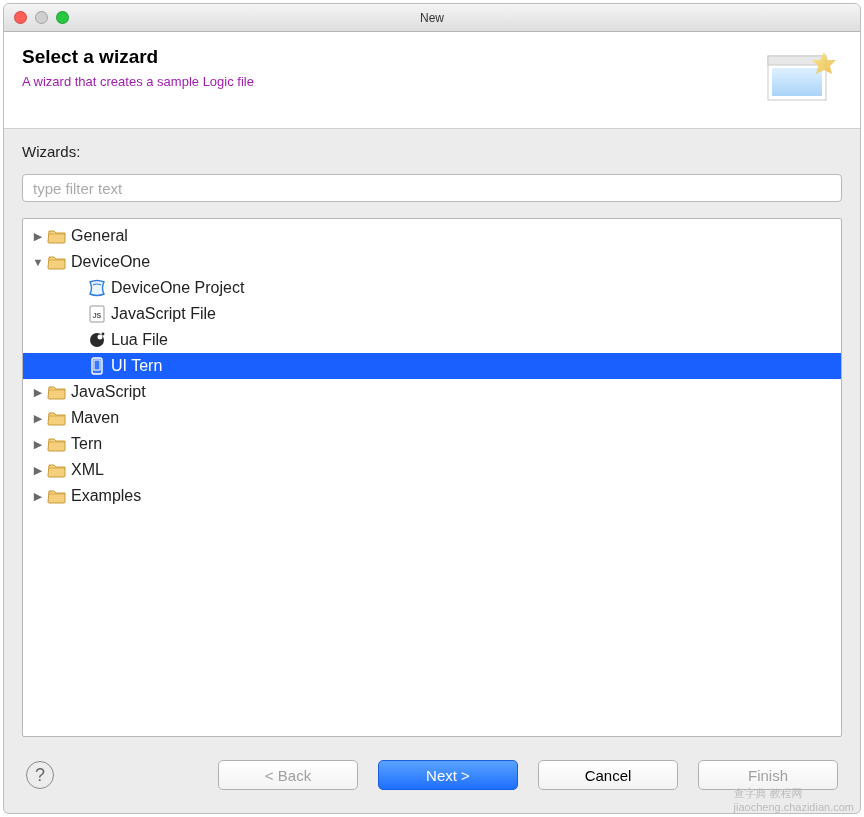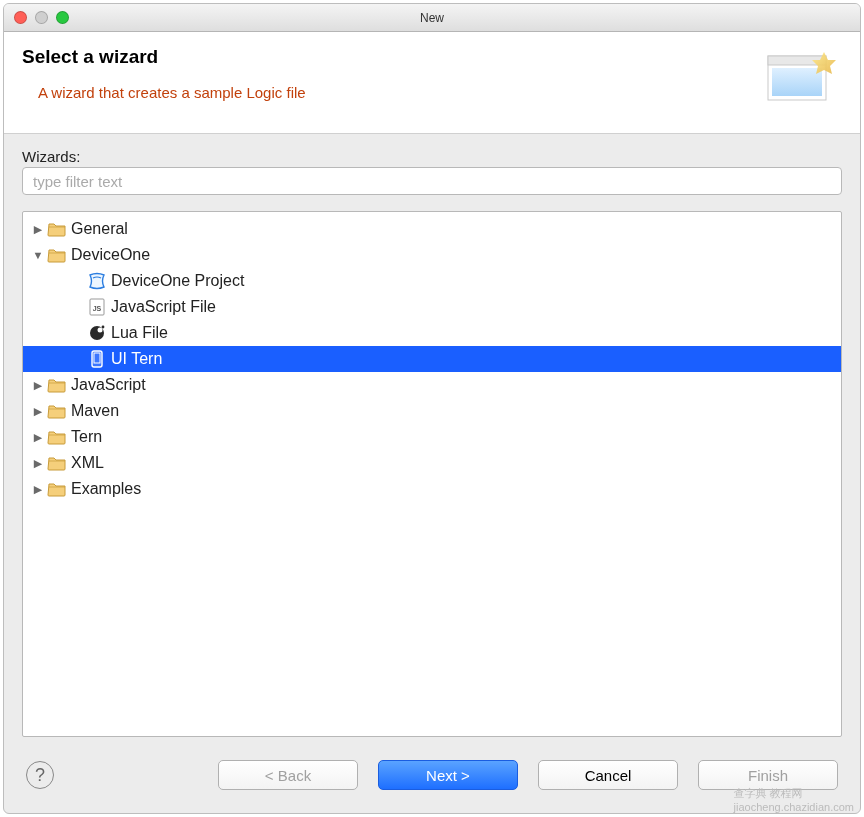--- a/index.html
+++ b/index.html
@@ -57,39 +57,39 @@
     justify-content: space-between;
     border-bottom: 1px solid #d0d0d0;
   }
   .header-text h2 {
     margin: 0 0 6px 0;
     font-size: 19px;
     font-weight: 700;
     color: #000;
   }
   .header-text p {
-    margin: 16px;
-    font-size: 15px;
-    color: #c2410c;
+    margin: 0;
+    font-size: 13px;
+    color: #a21caf;
   }
   .header-icon {
     width: 80px;
     height: 66px;
     position: relative;
   }
   .body {
     flex: 1;
     background: #ececec;
     padding: 14px 18px 0 18px;
     display: flex;
     flex-direction: column;
   }
   .label {
     font-size: 15px;
-    margin-bottom: 2px;
+    margin-bottom: 14px;
     color: #222;
   }
   .filter-input {
     width: 100%;
     height: 28px;
     border: 1px solid #b8b8b8;
     border-radius: 4px;
     padding: 0 10px;
     font-size: 15px;
     background: #fff;

